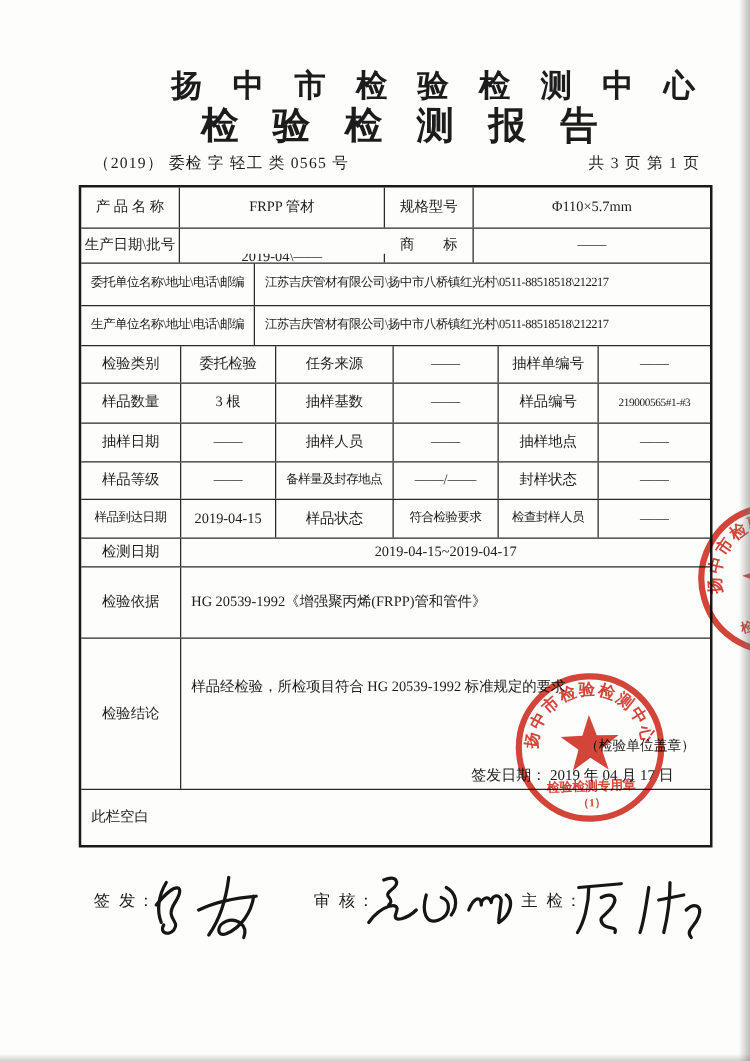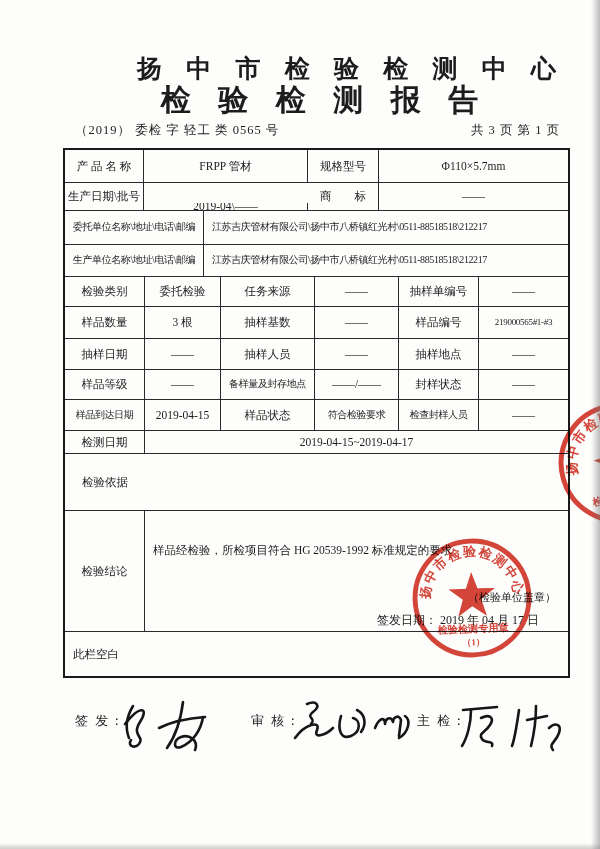--- a/index.html
+++ b/index.html
@@ -126,20 +126,21 @@
       <div class="tcell val sm" style="width: 84px;">符合检验要求</div>
       <div class="tcell lbl sm" style="width: 80px;">检查封样人员</div>
       <div class="tcell val" style="width: 89px;">——</div>
     </div>
     <div class="trow" style="height: 22px;">
       <div class="tcell lbl" style="width: 80px;">检测日期</div>
       <div class="tcell val" style="width: 423px;">2019-04-15~2019-04-17</div>
     </div>
     <div class="trow" style="height: 56px;">
       <div class="tcell lbl" style="width: 80px;">检验依据</div>
+      <div class="tcell left" style="width: 423px;">HG 20539-1992《增强聚丙烯(FRPP)管和管件》</div>
     </div>
     <div class="trow" style="height: 120px;">
       <div class="tcell lbl" style="width: 80px;">检验结论</div>
       <div class="tcell rel" style="width: 423px;">
         <div class="c-text">样品经检验，所检项目符合 HG 20539-1992 标准规定的要求</div>
         <div class="c-note">（检验单位盖章）</div>
         <div class="c-date">签发日期：  2019 年 04 月 17 日</div>
       </div>
     </div>
     <div class="trow" style="height: 44px;">

